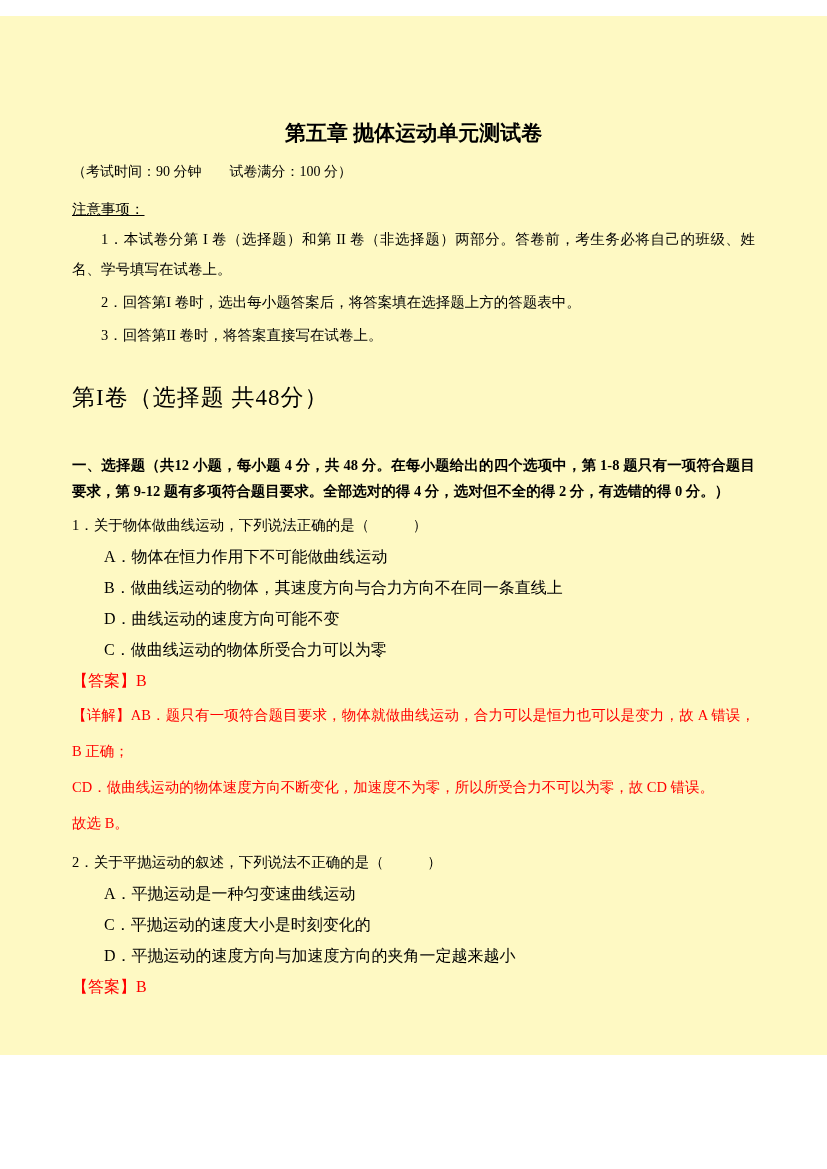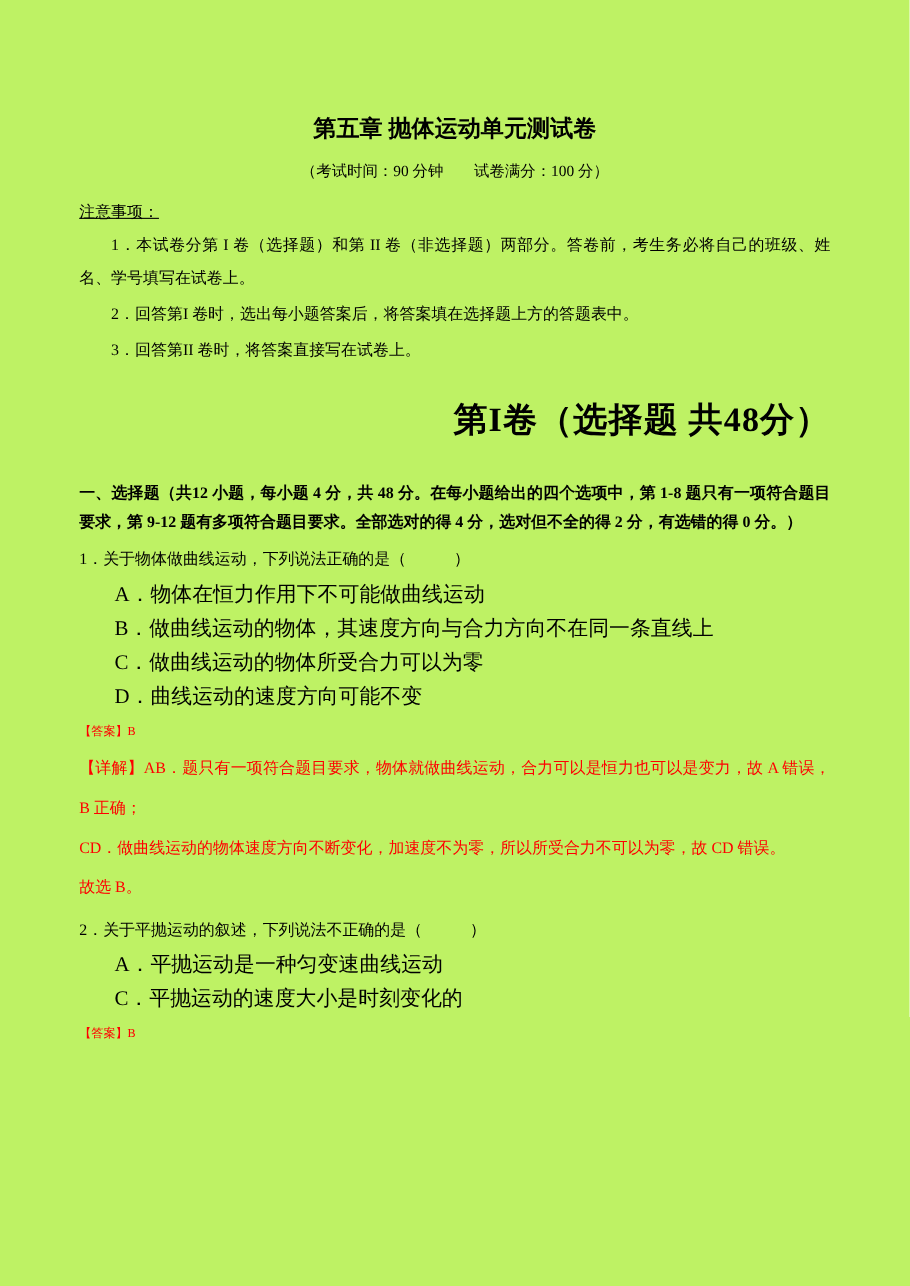--- a/index.html
+++ b/index.html
@@ -1,21 +1,21 @@
 <!DOCTYPE html>
 <html><head>
 <meta charset="utf-8">
 <style>
   * { box-sizing: border-box; }
   html, body { margin: 0; padding: 0; background: #ffffff; }
   .page {
     width: 827px;
-    height: 1169px;
-    margin: 0 auto;
-    background: #bef264;
+    height: 1039px;
+    margin: 16px auto;
+    background: #fef9c3;
     color: #000000;
     font-family: "Liberation Serif", "DejaVu Serif", serif;
     padding: 104px 72px 40px 72px;
     overflow: hidden;
   }
   .title {
     margin: 0;
     font-size: 21px;
     font-weight: 700;
     text-align: center;
@@ -24,65 +24,64 @@
   .fill-line {
     margin: 20px 0 0;
     font-size: 14.5px;
     text-align: center;
     letter-spacing: 0.5px;
     white-space: nowrap;
   }
   .exam-info {
     margin: 16px 0 0;
     font-size: 14px;
-    text-align: center;
   }
   .notice-heading {
     margin: 13px 0 0;
     font-size: 14.5px;
     line-height: 30px;
     text-decoration: underline;
   }
   .notice-item {
     margin: 0;
     font-size: 14.5px;
     line-height: 30px;
     text-indent: 2em;
     text-align: justify;
   }
   .notice-item + .notice-item { margin-top: 3px; }
   .part-heading {
     margin: 26px 0 0;
-    font-size: 31px;
-    font-weight: 700;
-    text-align: right;
+    font-size: 23px;
+    font-weight: 400;
+    text-align: left;
     line-height: 44px;
     letter-spacing: 1px;
   }
   .section-intro {
     margin: 32px 0 0;
     font-size: 14.5px;
     font-weight: 700;
     line-height: 26px;
     text-align: justify;
   }
   .stem {
     margin: 6px 0 0;
     font-size: 14.5px;
     line-height: 31px;
   }
   .option {
     margin: 0;
-    font-size: 19px;
+    font-size: 16px;
     line-height: 31px;
     padding-left: 32px;
   }
   .answer {
     margin: 0;
-    font-size: 11px;
+    font-size: 16px;
     line-height: 32px;
   }
   .expl {
     margin: 0;
     font-size: 14.5px;
     line-height: 36px;
     text-align: justify;
   }
   .red { color: #ff0000; }
 </style>
@@ -102,28 +101,29 @@
   <p class="notice-item">3．回答第II 卷时，将答案直接写在试卷上。</p>
 
   <h2 class="part-heading">第I卷（选择题 共48分）</h2>
 
   <p class="section-intro">一、选择题（共12 小题，每小题 4 分，共 48 分。在每小题给出的四个选项中，第 1-8 题只有一项符合题目要求，第 9-12 题有多项符合题目要求。全部选对的得 4 分，选对但不全的得 2 分，有选错的得 0 分。）</p>
 
   <div class="question">
     <p class="stem">1．关于物体做曲线运动，下列说法正确的是（　　　）</p>
     <p class="option">A．物体在恒力作用下不可能做曲线运动</p>
     <p class="option">B．做曲线运动的物体，其速度方向与合力方向不在同一条直线上</p>
+    <p class="option">D．曲线运动的速度方向可能不变</p>
     <p class="option">C．做曲线运动的物体所受合力可以为零</p>
-    <p class="option">D．曲线运动的速度方向可能不变</p>
     <p class="answer red">【答案】B</p>
     <p class="expl red">【详解】AB．题只有一项符合题目要求，物体就做曲线运动，合力可以是恒力也可以是变力，故 A 错误，B 正确；</p>
     <p class="expl red">CD．做曲线运动的物体速度方向不断变化，加速度不为零，所以所受合力不可以为零，故 CD 错误。</p>
     <p class="expl red">故选 B。</p>
   </div>
 
   <div class="question">
     <p class="stem">2．关于平抛运动的叙述，下列说法不正确的是（　　　）</p>
     <p class="option">A．平抛运动是一种匀变速曲线运动</p>
     <p class="option">C．平抛运动的速度大小是时刻变化的</p>
+    <p class="option">D．平抛运动的速度方向与加速度方向的夹角一定越来越小</p>
     <p class="answer red">【答案】B</p>
   </div>
 
 </div>
 
 </body></html>

